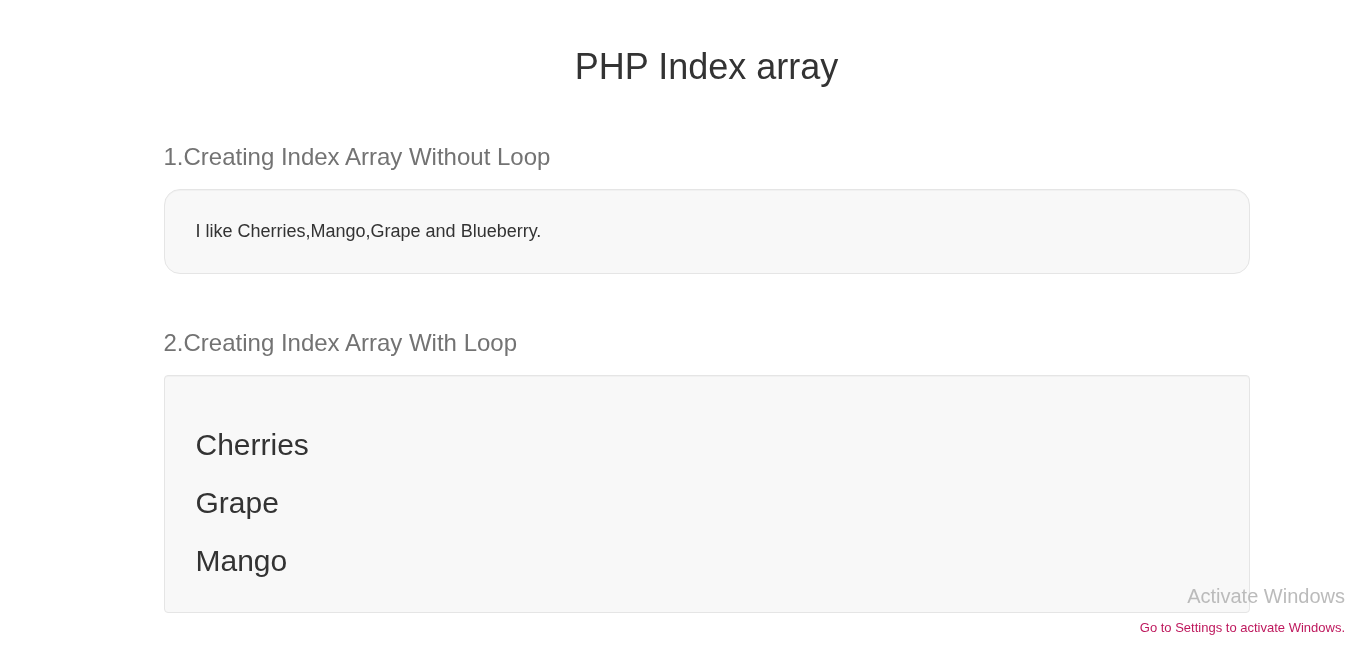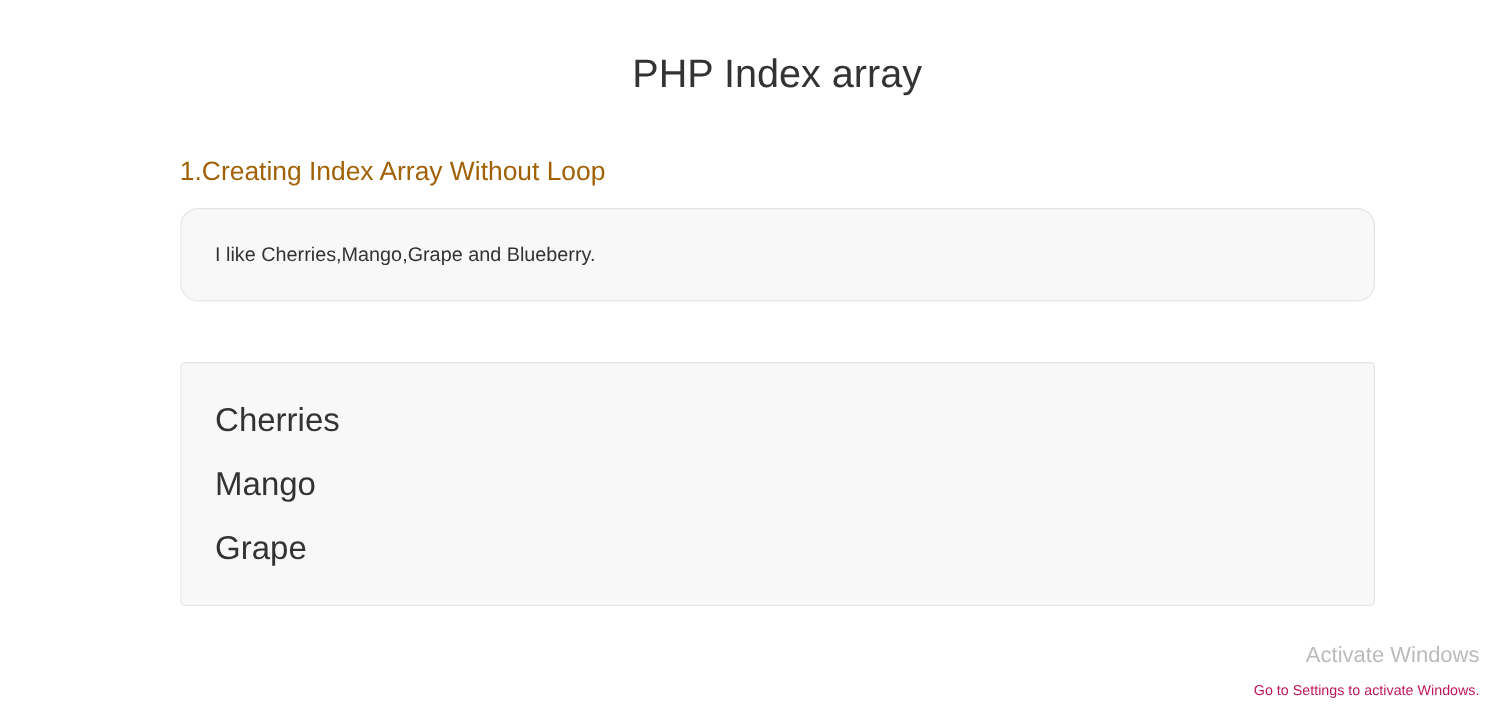--- a/index.html
+++ b/index.html
@@ -24,41 +24,41 @@
       text-align: center;
       font-size: 36px;
       font-weight: 500;
       color: #333;
       margin-top: 22px;
       margin-bottom: 55px;
     }
     .section-heading {
       font-size: 24px;
       font-weight: 500;
-      color: #a16207;
+      color: #737373;
       margin-bottom: 18px;
     }
     .well {
       background-color: #f8f8f8;
       border: 1px solid #e5e5e5;
       border-radius: 16px;
       padding: 19px;
       margin-bottom: 55px;
       box-shadow: inset 0 1px 1px rgba(0,0,0,.03);
     }
     .well-text {
       font-size: 18px;
       color: #333;
       font-weight: 400;
     }
     .well-large {
       background-color: #f8f8f8;
       border: 1px solid #e5e5e5;
       border-radius: 4px;
-      padding: 24px 19px 10px 19px;
+      padding: 40px 19px 10px 19px;
       box-shadow: inset 0 1px 1px rgba(0,0,0,.03);
     }
     .list-item {
       font-size: 30px;
       font-weight: 500;
       color: #333;
       margin-bottom: 25px;
       line-height: 1.1;
     }
     .watermark {
@@ -84,23 +84,24 @@
 <body>
 
 <div class="container">
   <h1 class="page-title">PHP Index array</h1>
 
   <h3 class="section-heading">1.Creating Index Array Without Loop</h3>
   <div class="well">
     <p class="well-text">I like Cherries,Mango,Grape and Blueberry.</p>
   </div>
 
+  <h3 class="section-heading">2.Creating Index Array With Loop</h3>
   <div class="well-large">
     <h2 class="list-item">Cherries</h2>
+    <h2 class="list-item">Grape</h2>
     <h2 class="list-item">Mango</h2>
-    <h2 class="list-item">Grape</h2>
   </div>
 </div>
 
 <div class="watermark">
   <div class="watermark-title">Activate Windows</div>
   <div class="watermark-sub">Go to Settings to activate Windows.</div>
 </div>
 
 </body></html>

